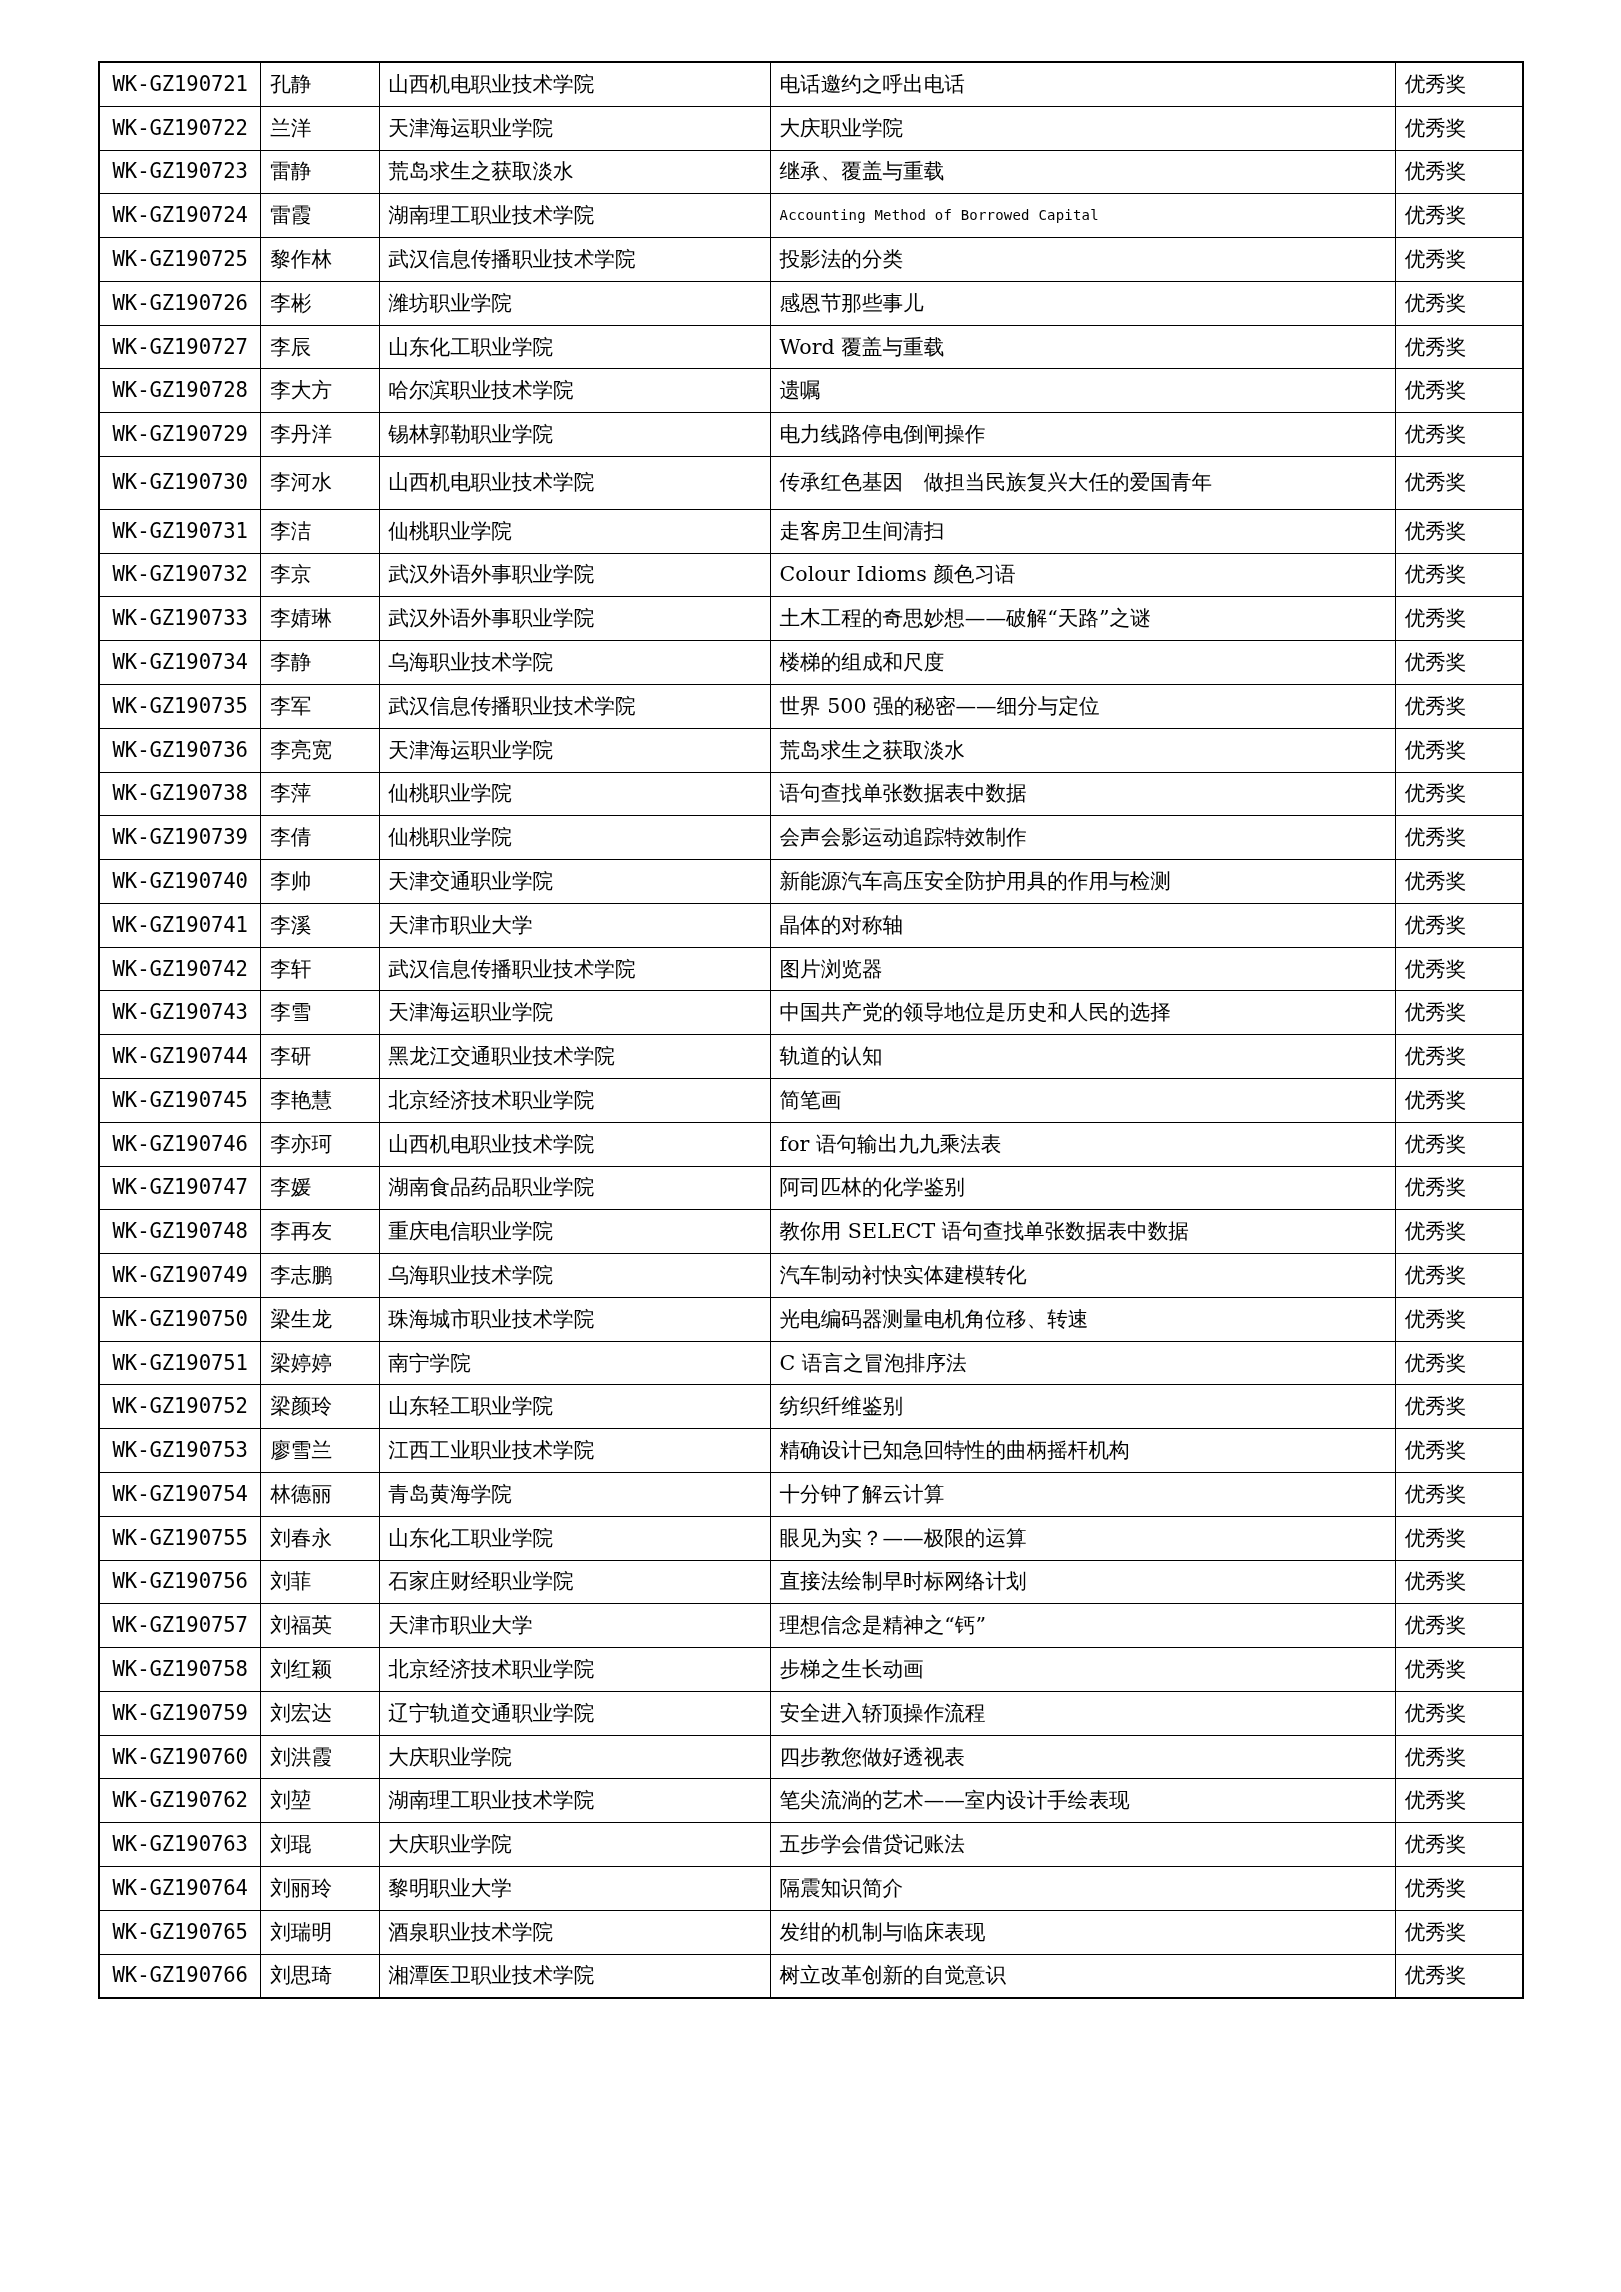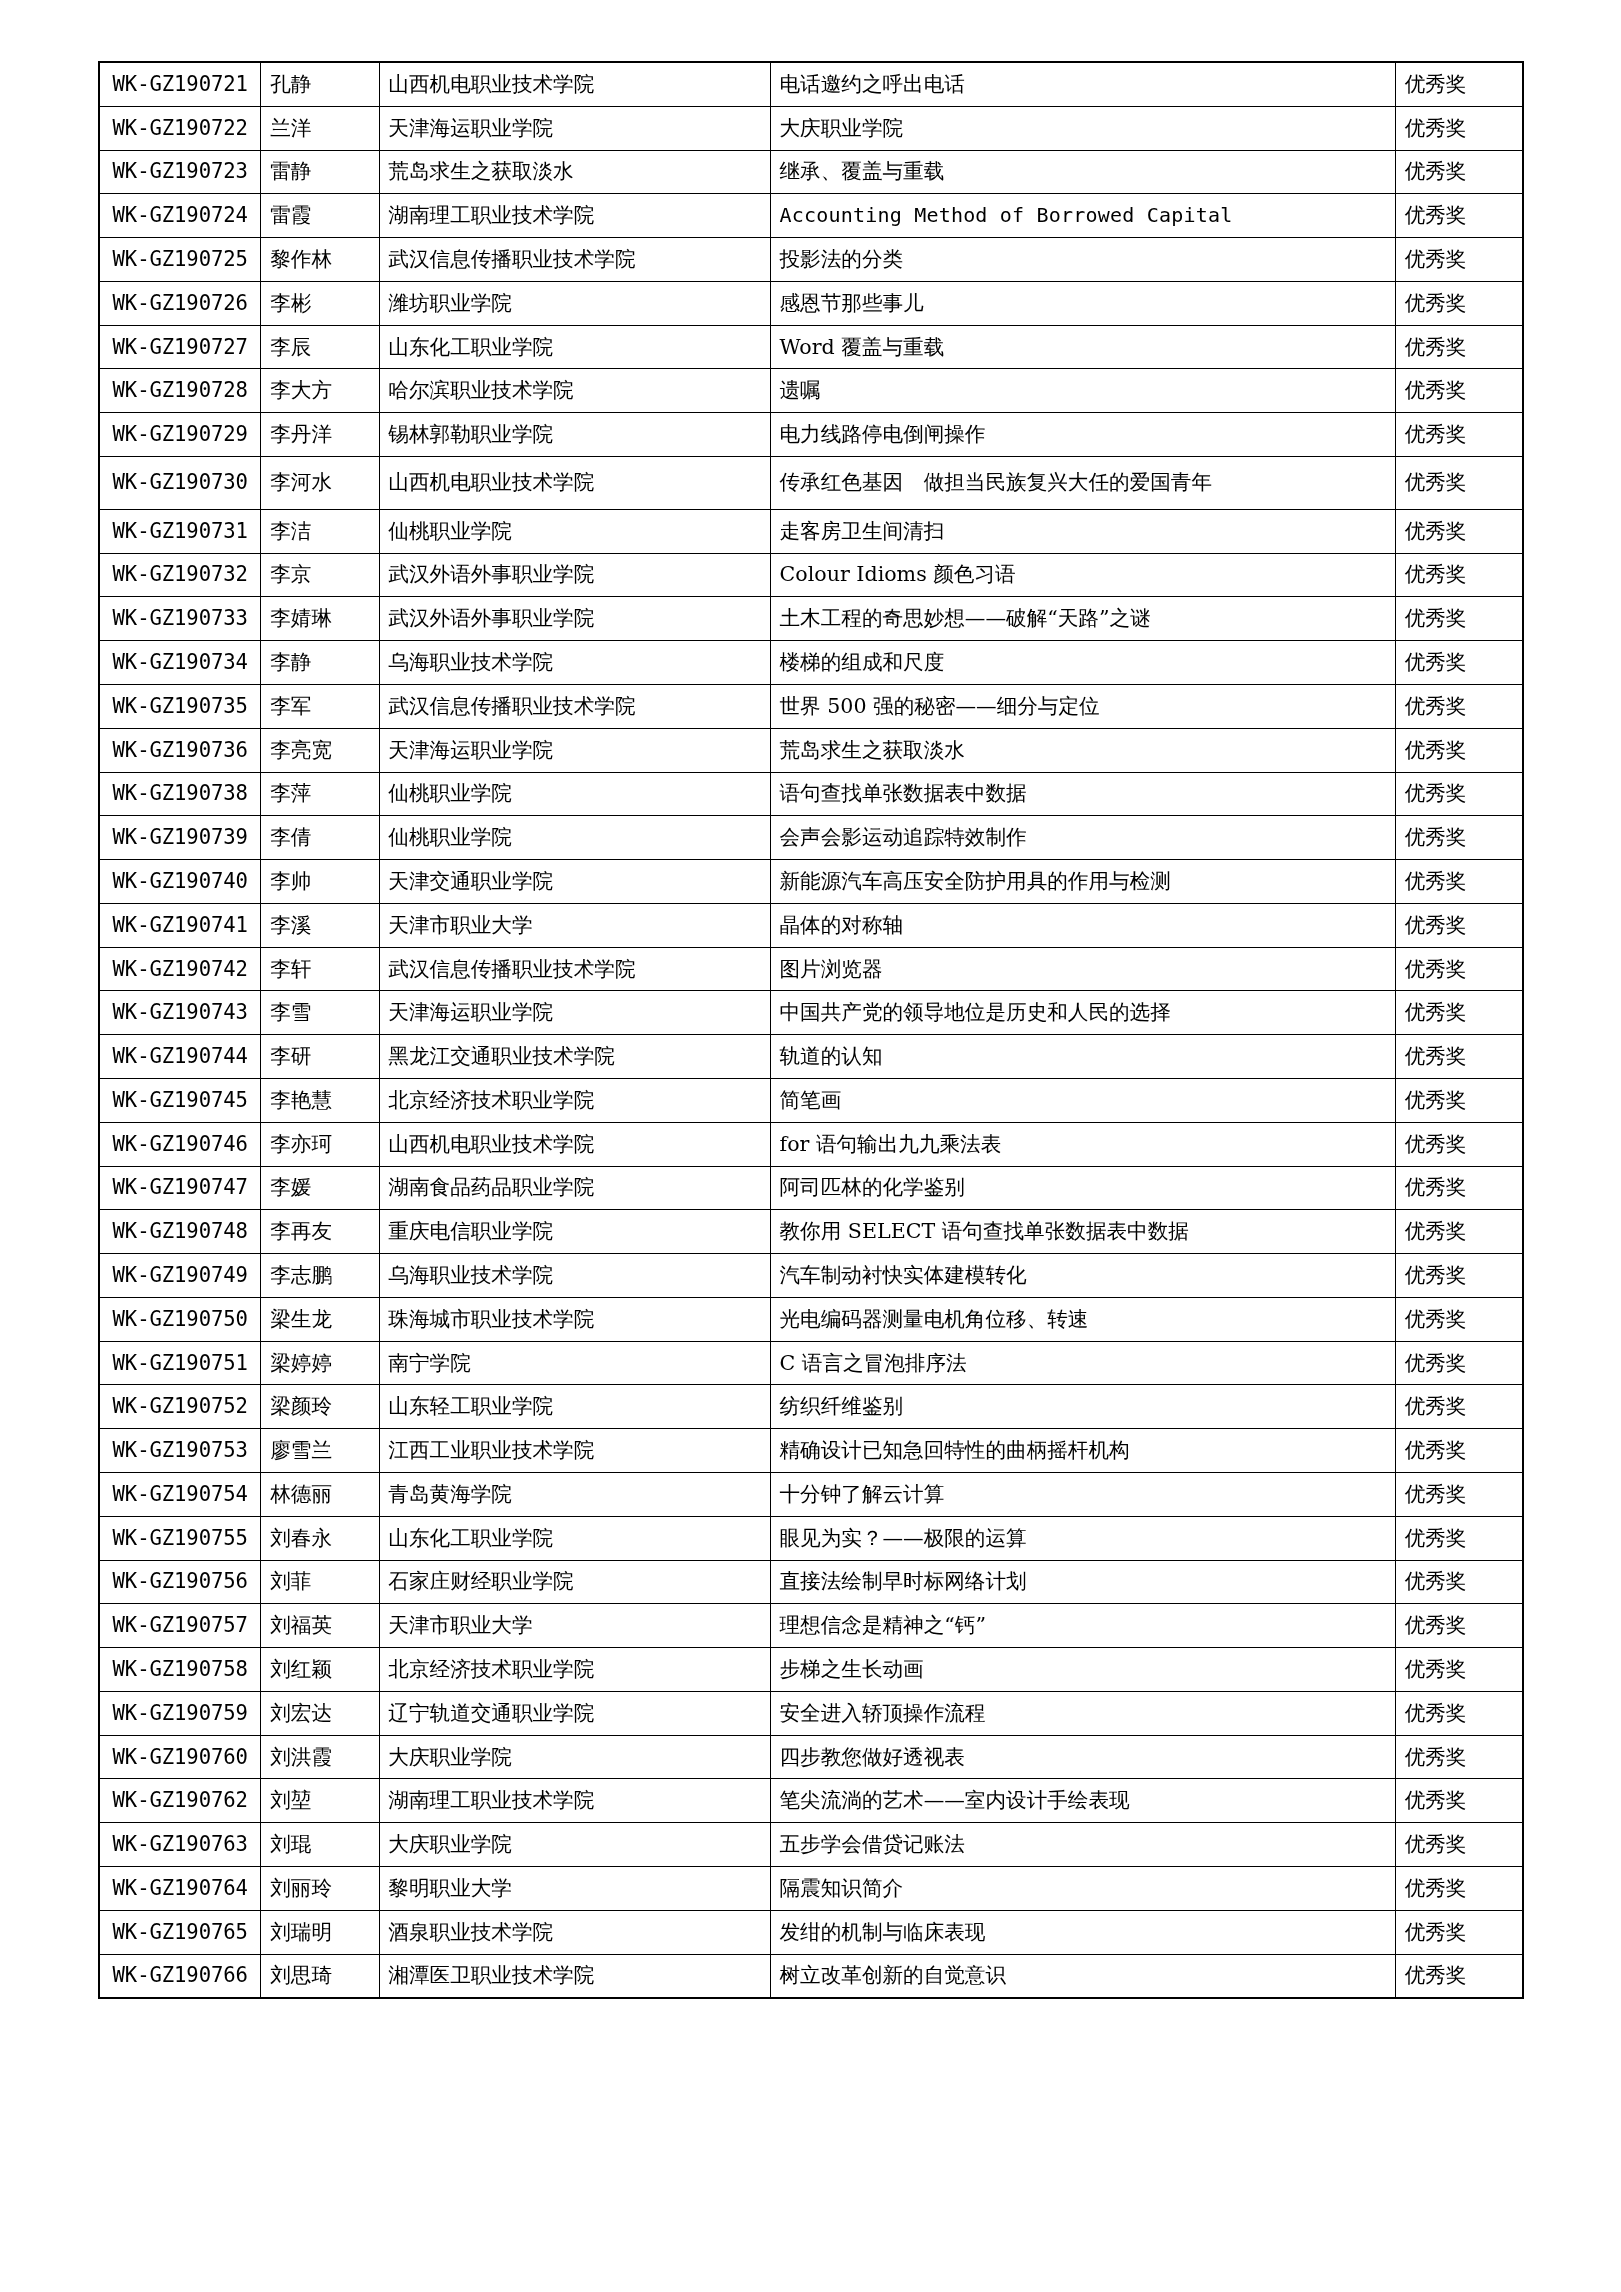--- a/index.html
+++ b/index.html
@@ -50,21 +50,21 @@
     white-space: nowrap;
   }
   td.cell-name,
   td.cell-inst,
   td.cell-title {
     font-family: "DejaVu Serif", "Liberation Serif", serif;
     text-align: left;
   }
   td.cell-title.latin {
     font-family: "DejaVu Sans Mono", "Liberation Mono", monospace;
-    font-size: 20px;
+    font-size: 14px;
     letter-spacing: 0.2px;
     margin-left: 26px;
   }
   td.cell-award {
     font-family: "DejaVu Serif", "Liberation Serif", serif;
     text-align: left;
     white-space: nowrap;
   }
   tr.two-line td { line-height: 39px; }
 </style>

